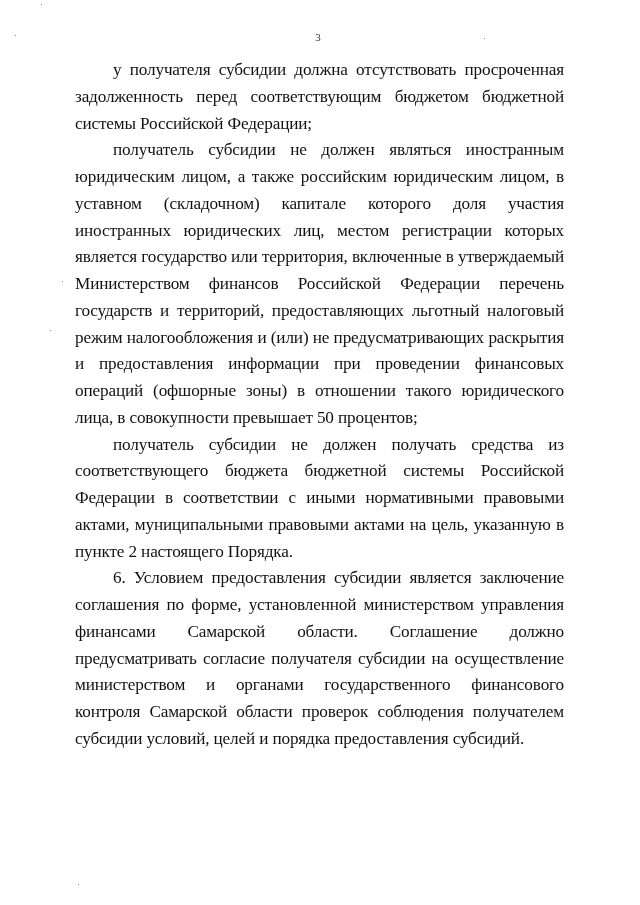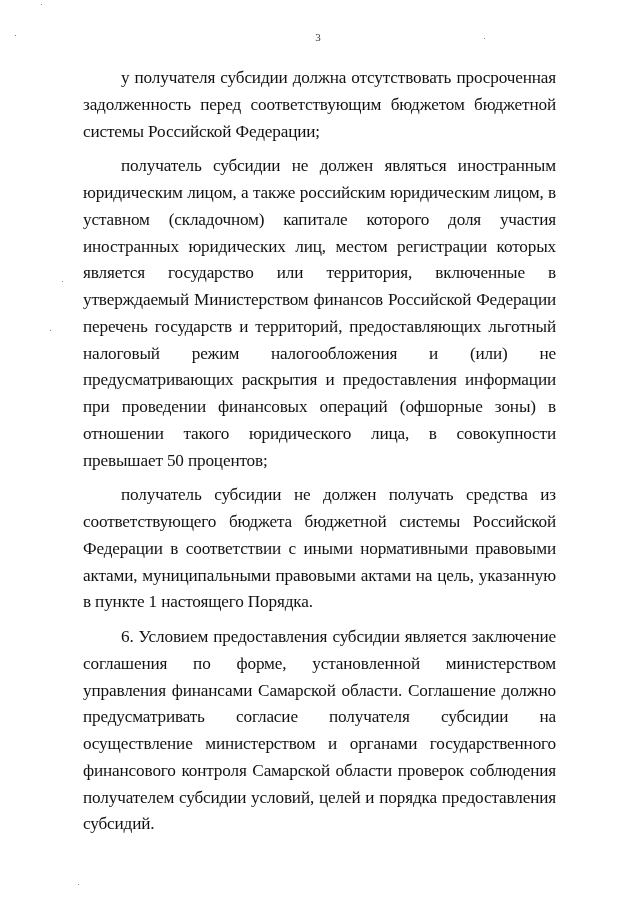--- a/index.html
+++ b/index.html
@@ -34,21 +34,21 @@
     .text-block {
       position: absolute;
       left: 75px;
       top: 57px;
       width: 489px;
       font-size: 17.2px;
       line-height: 26.75px;
       letter-spacing: -0.15px;
     }
     .para {
-      margin: 8px;
+      margin: 0;
       text-align: justify;
       text-indent: 38px;
       hyphens: none;
     }
     .speck {
       position: absolute;
       width: 1px;
       height: 1px;
       background: #888;
     }
@@ -62,16 +62,16 @@
   <div class="speck" style="left:484px; top:38px;"></div>
   <div class="speck" style="left:62px; top:281px;"></div>
   <div class="speck" style="left:50px; top:330px;"></div>
   <div class="speck" style="left:78px; top:884px;"></div>
 
   <div class="page-number">3</div>
 
   <div class="text-block">
     <p class="para">у получателя субсидии должна отсутствовать просроченная задолженность перед соответствующим бюджетом бюджетной системы Российской Федерации;</p>
     <p class="para">получатель субсидии не должен являться иностранным юридическим лицом, а также российским юридическим лицом, в уставном (складочном) капитале которого доля участия иностранных юридических лиц, местом регистрации которых является государство или территория, включенные в утверждаемый Министерством финансов Российской Федерации перечень государств и территорий, предоставляющих льготный налоговый режим налогообложения и (или) не предусматривающих раскрытия и предоставления информации при проведении финансовых операций (офшорные зоны) в отношении такого юридического лица, в совокупности превышает 50 процентов;</p>
-    <p class="para">получатель субсидии не должен получать средства из соответствующего бюджета бюджетной системы Российской Федерации в соответствии с иными нормативными правовыми актами, муниципальными правовыми актами на цель, указанную в пункте 1 настоящего Порядка.</p>
+    <p class="para">получатель субсидии не должен получать средства из соответствующего бюджета бюджетной системы Российской Федерации в соответствии с иными нормативными правовыми актами, муниципальными правовыми актами на цель, указанную в пункте 2 настоящего Порядка.</p>
     <p class="para">6. Условием предоставления субсидии является заключение соглашения по форме, установленной министерством управления финансами Самарской области. Соглашение должно предусматривать согласие получателя субсидии на осуществление министерством и органами государственного финансового контроля Самарской области проверок соблюдения получателем субсидии условий, целей и порядка предоставления субсидий.</p>
   </div>
 </div>
 
 </body></html>

